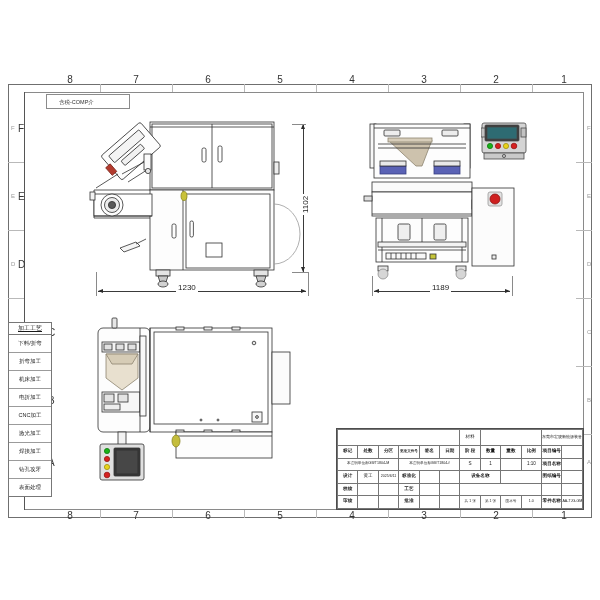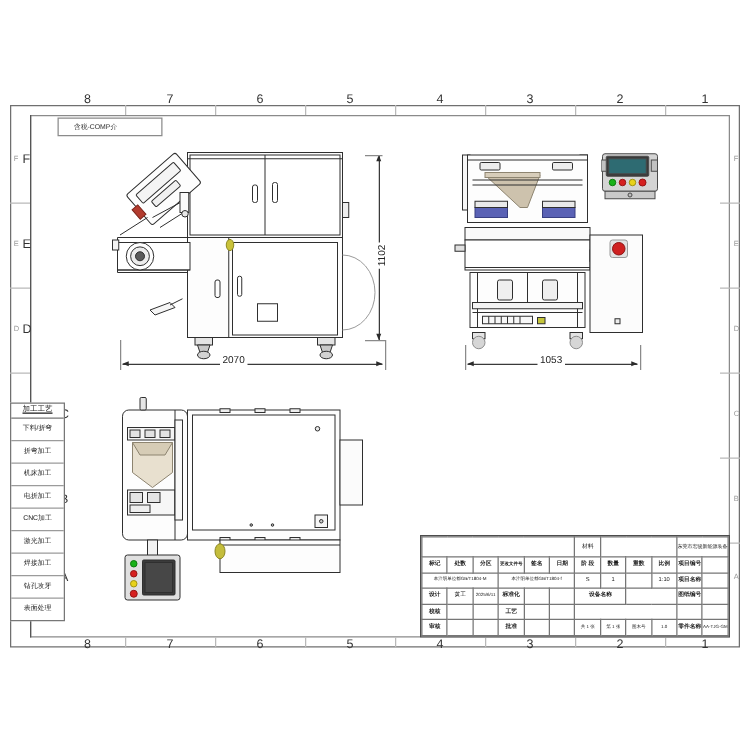--- a/index.html
+++ b/index.html
@@ -249,21 +249,21 @@
     </g>
   </svg>
 
   <div class="ln" style="left:96px;top:272px;width:1px;height:24px;background:#8a8a8a;"></div>
   <div class="ln" style="left:308px;top:272px;width:1px;height:24px;background:#8a8a8a;"></div>
 
   <div>
     <div class="dim-line" style="left:98px;top:291px;width:208px;"></div>
     <div class="arrow-l" style="left:98px;top:288.5px;"></div>
     <div class="arrow-r" style="left:301px;top:288.5px;"></div>
-    <div class="dim-txt" style="left:176px;top:283px;">2070</div>
+    <div class="dim-txt" style="left:176px;top:283px;">1230</div>
   </div>
 
   <div>
     <div class="dim-vline" style="left:303px;top:124px;height:148px;"></div>
     <div class="arrow-u" style="left:300.5px;top:124px;"></div>
     <div class="arrow-d" style="left:300.5px;top:267px;"></div>
     <div class="dim-txt vert" style="left:301px;top:215px;">1102</div>
     <div class="ln" style="left:292px;top:124px;width:14px;height:1px;background:#8a8a8a;"></div>
     <div class="ln" style="left:292px;top:272px;width:16px;height:1px;background:#8a8a8a;"></div>
   </div>
@@ -347,21 +347,21 @@
     </g>
   </svg>
 
   <div class="ln" style="left:372px;top:276px;width:1px;height:20px;background:#8a8a8a;"></div>
   <div class="ln" style="left:512px;top:276px;width:1px;height:20px;background:#8a8a8a;"></div>
 
   <div>
     <div class="dim-line" style="left:374px;top:291px;width:136px;"></div>
     <div class="arrow-l" style="left:374px;top:288.5px;"></div>
     <div class="arrow-r" style="left:505px;top:288.5px;"></div>
-    <div class="dim-txt" style="left:430px;top:283px;">1053</div>
+    <div class="dim-txt" style="left:430px;top:283px;">1189</div>
   </div>
 
   <svg class="view" style="left:76px;top:316px;" width="220" height="168" viewBox="0 0 220 168">
     <g fill="none" stroke="#2f2f2f" stroke-width="0.8">
 
       <rect x="22" y="12" width="52" height="104" rx="5" fill="#fdfdfd"></rect>
       <rect x="74" y="12" width="122" height="104" fill="#fdfdfd"></rect>
       <rect x="78" y="16" width="114" height="92" fill="#ffffff"></rect>
       <line x1="74" y1="12" x2="74" y2="116"></line>
 

